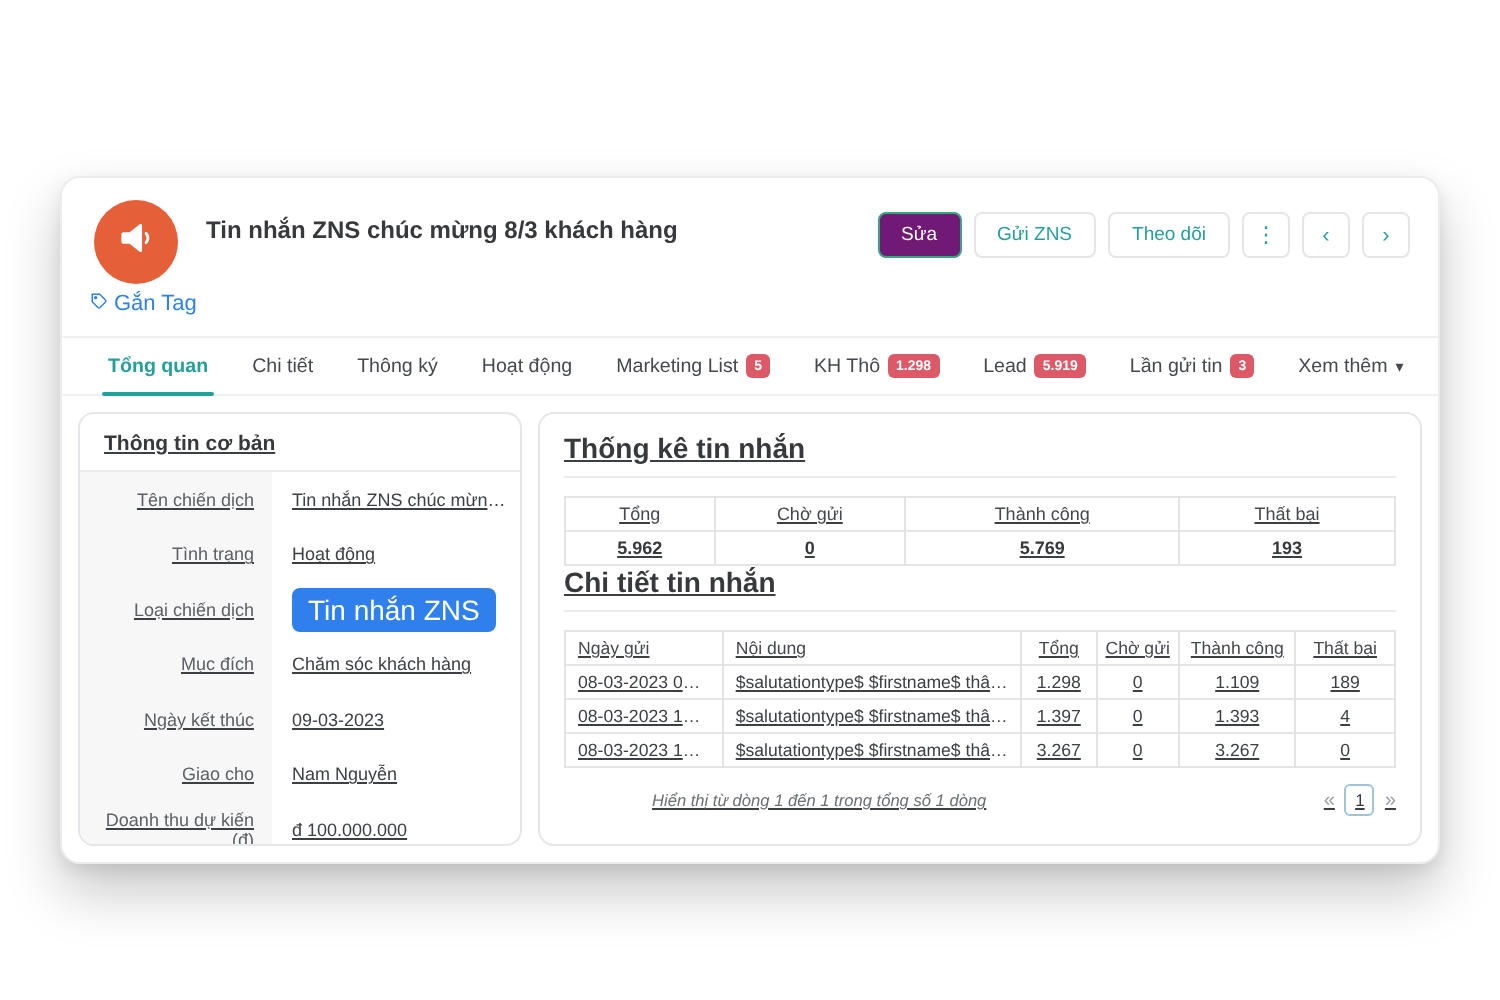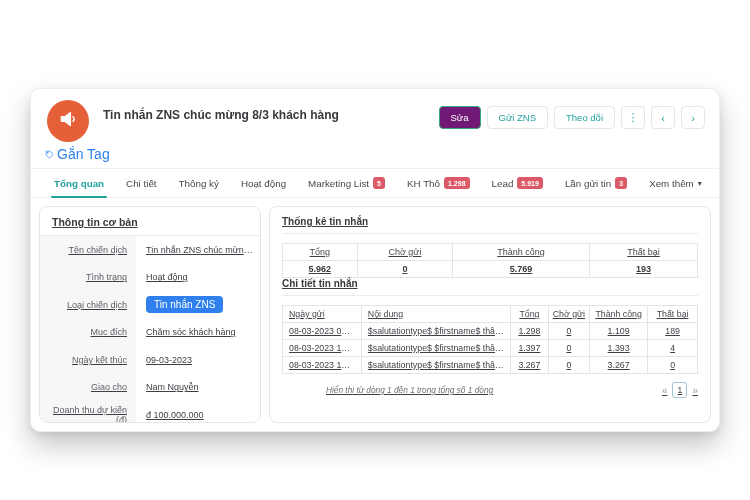--- a/index.html
+++ b/index.html
@@ -9,21 +9,21 @@
   .card { position:absolute; left:30px; top:88px; width:690px; height:344px;
     background:#fff; border:1px solid #ececec; border-radius:10px;
     box-shadow:0 14px 28px rgba(0,0,0,.22), 0 3px 8px rgba(0,0,0,.08); }
 
   
   .card-header { position:relative; height:79px; padding:12px 14px; }
   .avatar { position:absolute; left:16px; top:11px; width:42px; height:42px;
     border-radius:50%; background:#e55f38; display:flex; align-items:center; justify-content:center; }
   .avatar svg { width:22px; height:22px; }
   .page-title { position:absolute; left:72px; top:19px; font-size:12px; font-weight:bold; color:#37393d; }
-  .gan-tag { position:absolute; left:14px; top:57px; font-size:14px; color:#2f80ed;
+  .gan-tag { position:absolute; left:14px; top:57px; font-size:11px; color:#2f80ed;
     display:flex; align-items:flex-start; gap:3px; cursor:pointer; }
   .gan-tag svg { width:9px; height:9px; }
 
   .header-btns { position:absolute; right:14px; top:17px; display:flex; gap:6px; align-items:center; }
   .btn { height:23px; border-radius:4px; font-size:9.5px; display:flex; align-items:center;
     justify-content:center; padding:0 11px; cursor:pointer; font-family:inherit; }
   .btn-primary { background:#701a75; border:1px solid #36a77c; color:#fff; }
   .btn-outline { background:#fff; border:1px solid #e4e6e9; color:#23a09c; }
   .btn-icon { width:24px; padding:0; font-size:11px; }
 
@@ -43,24 +43,24 @@
   .content { display:flex; gap:8px; padding:8px; height:233px;text-decoration:underline; }
   .panel { border:1px solid #e4e6ea; border-radius:8px; background:#fff; }
   .left-panel { width:222px; flex:none; overflow:hidden; }
   .panel-title { font-size:10.5px; font-weight:bold; color:#37393d;
     padding:9px 12px 7px; border-bottom:1px solid #ececec; }
   .info-row { display:flex; align-items:center; height:27.5px; font-size:9px; }
   .info-label { width:96px; flex:none; text-align:right; padding-right:9px; color:#5c6065;
     background:#f7f7f8; height:100%; display:flex; align-items:center; justify-content:flex-end; }
   .info-value { padding-left:10px; color:#3c3f44; white-space:nowrap; overflow:hidden;
     text-overflow:ellipsis; flex:1; padding-right:6px; }
-  .pill-blue { background:#2f80ed; color:#fff; font-size:10px; padding:3px 8px; border-radius:4px; display:inline-block; }
+  .pill-blue { background:#2f80ed; color:#fff; font-size:14px; padding:3px 8px; border-radius:4px; display:inline-block; }
 
   .right-panel { flex:1; padding:9px 12px 6px; overflow:hidden; }
-  .section-title { font-size:10px; font-weight:bold; color:#37393d;
+  .section-title { font-size:14px; font-weight:bold; color:#37393d;
     padding-bottom:6px; border-bottom:1px solid #ececec; }
   table { width:100%; border-collapse:collapse; table-layout:fixed; }
   .stats-table { margin-top:9px; }
   .stats-table th, .stats-table td { border:1px solid #e3e4e6; font-size:9px; text-align:center; height:17px; }
   .stats-table th { color:#45484d; font-weight:normal; }
   .stats-table td { font-weight:bold; color:#37393d; }
 
   .detail-title { }
   .detail-table { margin-top:9px; }
   .detail-table th, .detail-table td { border:1px solid #e3e4e6; font-size:8.8px; height:17px;

